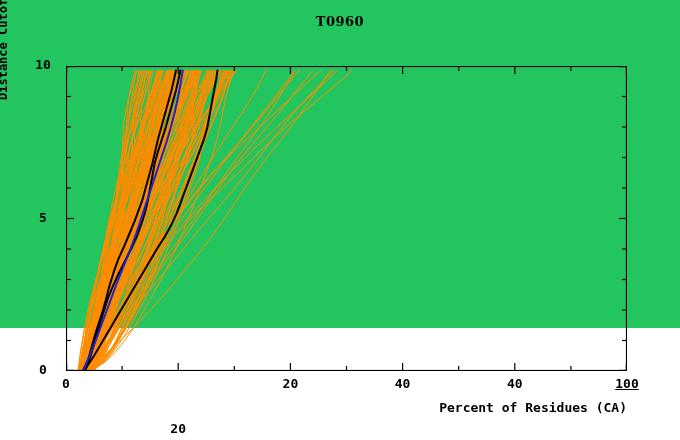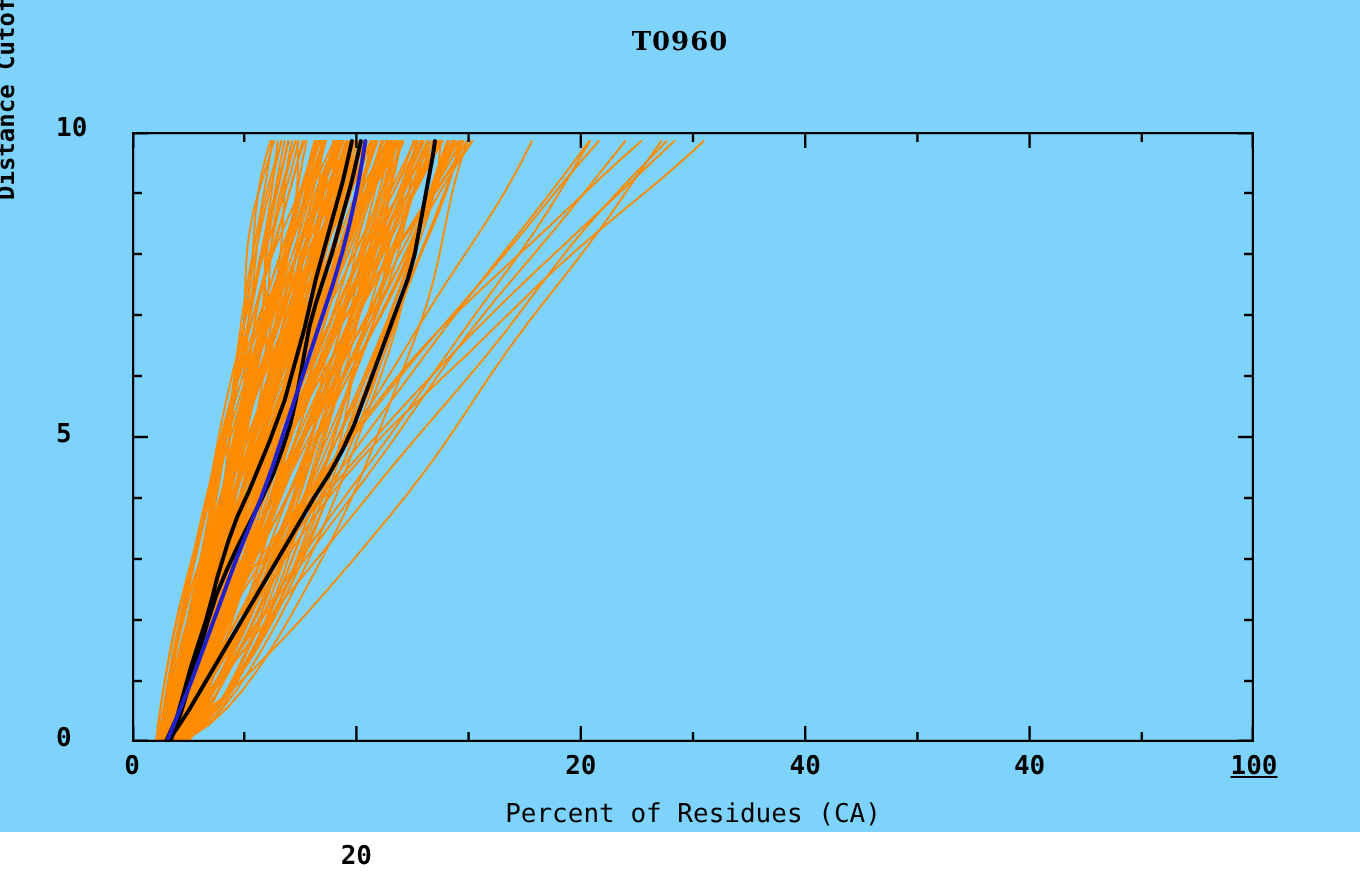--- a/index.html
+++ b/index.html
@@ -1,18 +1,18 @@
 <!DOCTYPE html>
 <html><head>
 <meta charset="utf-8">
 <style>
   html,body{margin:0;padding:0;background:#ffffff;}
   body{width:680px;height:440px;overflow:hidden;
        font-family:"DejaVu Sans Mono","Liberation Mono",monospace;}
-  #root{position:relative;width:680px;height:416px;background:#7dd3fc;}
+  #root{position:relative;width:680px;height:328px;background:#22c55e;}
 
   #title{
     position:absolute;left:0;top:14px;width:680px;text-align:center;
     font-family:"DejaVu Serif","Liberation Serif",serif;
     font-weight:bold;font-size:13px;color:#000;letter-spacing:.5px;
   }
 
   #plotwrap{position:absolute;left:66px;top:66px;width:561px;height:305px;}
   #svgplot{display:block;width:561px;height:305px;}
 
@@ -20,33 +20,33 @@
   #ylabel{
     position:absolute;left:-4px;top:100px;width:240px;
     transform:rotate(-90deg);transform-origin:0 0;
     font-family:"DejaVu Sans Mono","Liberation Mono",monospace;
     font-weight:bold;font-size:12px;color:#000;
     text-align:left;white-space:nowrap;letter-spacing:0px;
   }
   #ylabel-inner{position:absolute;left:0;top:0;}
 
   #xlabel{
-    position:absolute;left:66px;top:400px;width:561px;text-align:center;
+    position:absolute;left:66px;top:400px;width:561px;text-align:right;
     font-family:"DejaVu Sans Mono","Liberation Mono",monospace;
-    font-weight:normal;font-size:13px;color:#000;letter-spacing:0px;
+    font-weight:bold;font-size:13px;color:#000;letter-spacing:0px;
   }
 
   .xtick-label{
     position:absolute;font-family:"DejaVu Sans Mono","Liberation Mono",monospace;
     font-weight:bold;font-size:13px;color:#000;text-align:center;
     width:40px;margin-left:-20px;top:376px;
   }
   .ytick-label{
     position:absolute;font-family:"DejaVu Sans Mono","Liberation Mono",monospace;
-    font-weight:bold;font-size:13px;color:#000;text-align:left;
+    font-weight:bold;font-size:13px;color:#000;text-align:center;
     width:30px;left:28px;margin-top:-9px;
   }
 </style>
 </head>
 <body>
 
 <div id="root">
 
   <div id="title">T0960</div>
 

